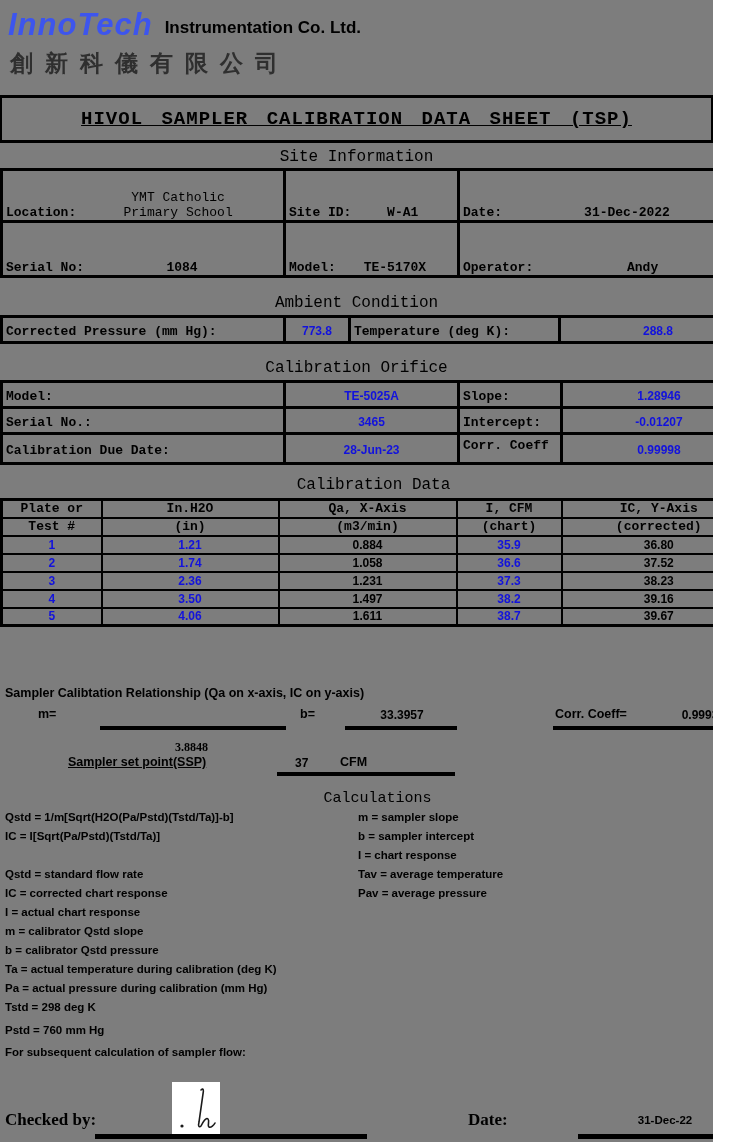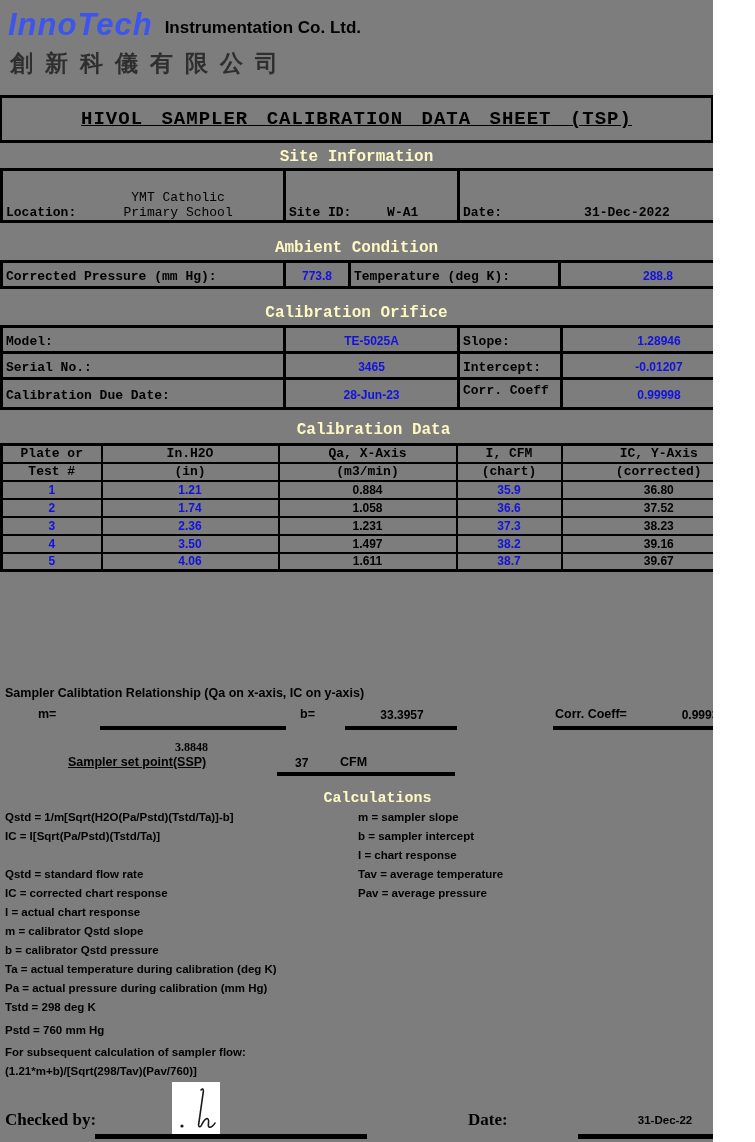--- a/index.html
+++ b/index.html
@@ -14,22 +14,22 @@
   .company { font-weight:bold; font-size:17px; color:#000; padding-bottom:4px; }
   .company-zh { padding:6px 0 0 10px; font-size:23px; font-weight:bold; color:#2f2f2f; letter-spacing:12px; }
 
   
   .title-box { margin-top:16px; border-top:3px solid #000; border-bottom:3px solid #000;
                border-left:2px solid #000; border-right:2px solid #000;
                height:48px; display:flex; align-items:center; justify-content:center; }
   .title-text { font-family:"Liberation Mono", monospace; font-weight:bold; font-size:19px;
                 letter-spacing:1px; word-spacing:6px; text-decoration:underline; color:#000; }
 
-  .sec-heading { text-align:center; font-family:"Liberation Mono", monospace; font-weight:bold;
-                 font-size:16px; color:#fef9c3; }
+  .sec-heading { text-align:center; font-family:"Liberation Mono", monospace; font-weight:normal;
+                 font-size:16px; color:#000000; }
 
   table { border-collapse:collapse; width:755px; table-layout:fixed; }
   td { border:3px solid #000; padding:0 3px; vertical-align:bottom; }
   .lbl { font-family:"Liberation Mono", monospace; font-weight:bold; font-size:13px; white-space:nowrap; }
   .val { font-weight:bold; font-size:12px; }
   .blue { color:#1212dd; }
   .cellflex { display:flex; align-items:flex-end; }
   .cellflex .grow { flex:1; text-align:center; }
 
   .site-table td { height:52px; }
@@ -99,20 +99,40 @@
       <td>
         <div class="cellflex">
           <span class="lbl">Site ID:</span>
           <span class="grow mono-val">W-A1</span>
         </div>
       </td>
       <td>
         <div class="cellflex">
           <span class="lbl">Date:</span>
           <span class="grow mono-val">31-Dec-2022</span>
+        </div>
+      </td>
+    </tr>
+    <tr>
+      <td>
+        <div class="cellflex">
+          <span class="lbl">Serial No:</span>
+          <span class="grow mono-val">1084</span>
+        </div>
+      </td>
+      <td>
+        <div class="cellflex">
+          <span class="lbl">Model:</span>
+          <span class="grow mono-val">TE-5170X</span>
+        </div>
+      </td>
+      <td>
+        <div class="cellflex">
+          <span class="lbl">Operator:</span>
+          <span class="grow mono-val">Andy</span>
         </div>
       </td>
     </tr>
   </tbody>
     </table>
 
   <div class="sec-heading" style="margin-top:16px;">Ambient Condition</div>
   <table class="amb-table" style="margin-top:3px;">
     <colgroup>
         <col style="width:283px">
@@ -247,21 +267,20 @@
     <div class="calc-line">Qstd = standard flow rate</div>
     <div class="calc-line">IC = corrected chart response</div>
     <div class="calc-line">I = actual chart response</div>
     <div class="calc-line">m  = calibrator Qstd slope</div>
     <div class="calc-line">b  = calibrator Qstd pressure</div>
     <div class="calc-line">Ta = actual temperature during calibration (deg K)</div>
     <div class="calc-line">Pa = actual pressure during calibration (mm Hg)</div>
     <div class="calc-line">Tstd = 298 deg K</div>
     <div class="calc-line sp4">Pstd = 760 mm Hg</div>
     <div class="calc-line sp3">For subsequent calculation of sampler flow:</div>
-    <div class="calc-line">(1.21*m+b)/[Sqrt(298/Tav)(Pav/760)]</div>
   </div>
 
   <div class="abs" style="left:358px; top:808px;">
     <div class="calc-line">m  = sampler slope</div>
     <div class="calc-line">b  = sampler intercept</div>
     <div class="calc-line">I  = chart response</div>
     <div class="calc-line">Tav = average temperature</div>
     <div class="calc-line">Pav = average pressure</div>
   </div>
 

